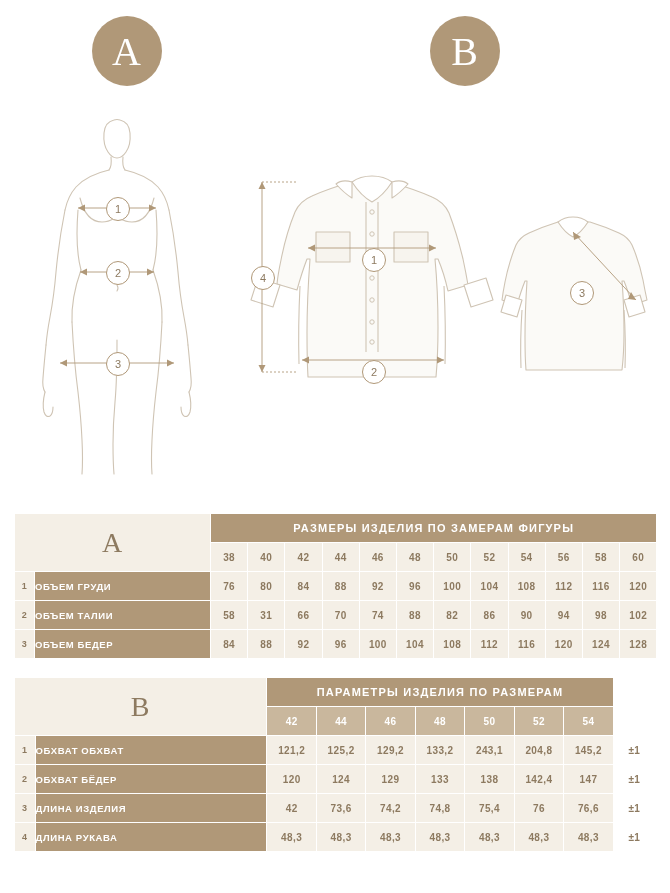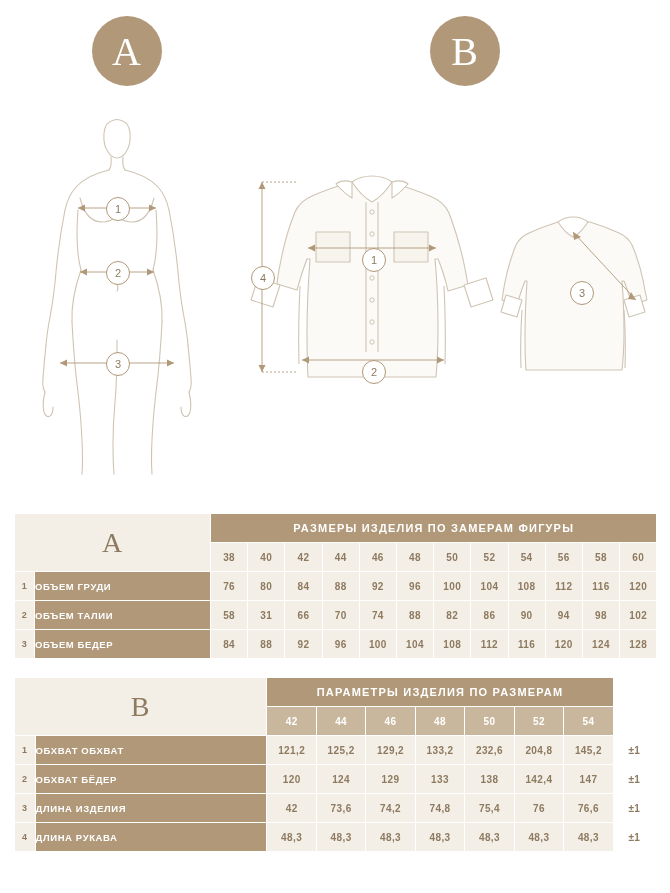--- a/index.html
+++ b/index.html
@@ -344,21 +344,21 @@
         <td class="c-tan-lt">54</td>
       </tr>
 
       <tr>
         <td class="c-cream idx">1</td>
         <td class="c-tan rowlabel">ОБХВАТ ОБХВАТ</td>
         <td class="c-cream">121,2</td>
         <td class="c-cream">125,2</td>
         <td class="c-cream">129,2</td>
         <td class="c-cream">133,2</td>
-        <td class="c-cream">232,6</td>
+        <td class="c-cream">243,1</td>
         <td class="c-cream">204,8</td>
         <td class="c-cream">145,2</td>
         <td class="c-white">±1</td>
       </tr>
 
       <tr>
         <td class="c-cream idx">2</td>
         <td class="c-tan rowlabel">ОБХВАТ БЁДЕР</td>
         <td class="c-cream">120</td>
         <td class="c-cream">124</td>

